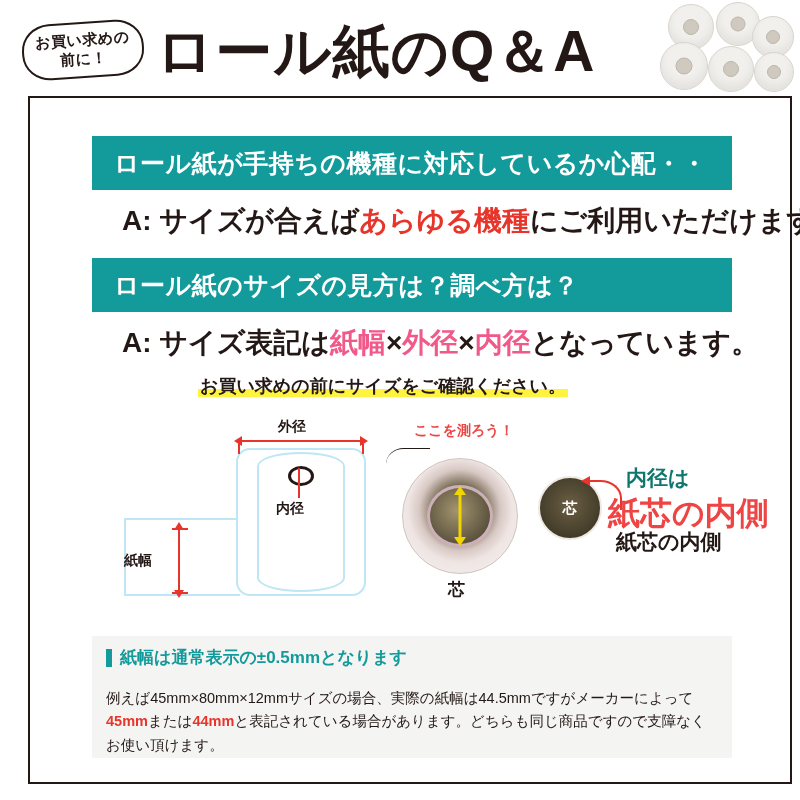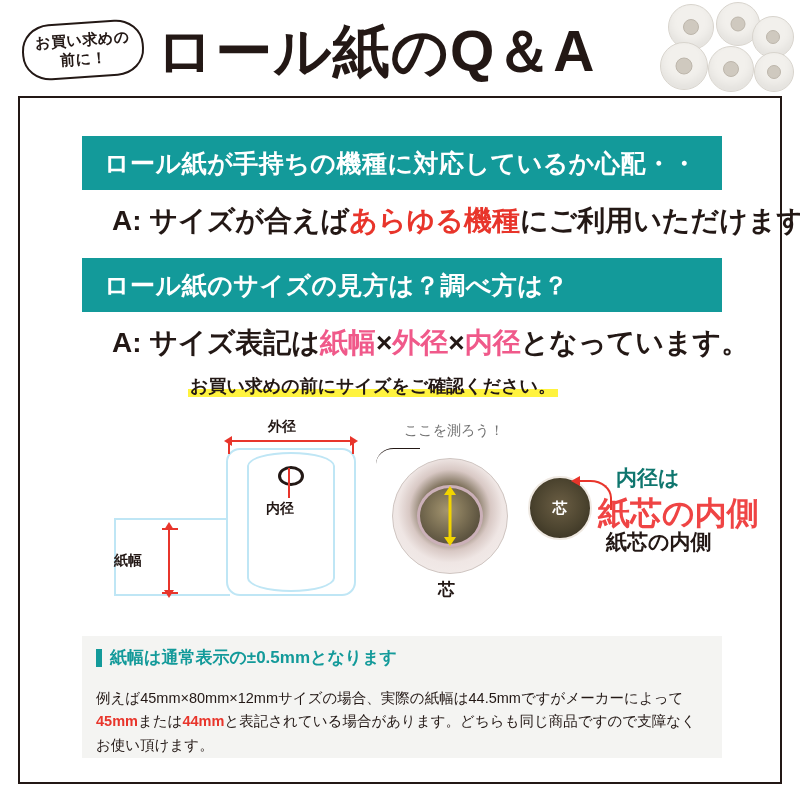--- a/index.html
+++ b/index.html
@@ -82,21 +82,21 @@
   .r4 { width: 48px; height: 48px; left: 6px; top: 40px; }
   .r4 .hole { width: 17px; height: 17px; }
   .r5 { width: 46px; height: 46px; left: 54px; top: 44px; }
   .r5 .hole { width: 16px; height: 16px; }
   .r6 { width: 40px; height: 40px; left: 100px; top: 50px; }
   .r6 .hole { width: 14px; height: 14px; }
 
   
   .frame {
     position: absolute;
-    left: 18px; top: 96px;
+    left: 28px; top: 96px;
     width: 764px; height: 688px;
     border: 2px solid #231815;
     background: #ffffff;
   }
 
   .qbar {
     position: absolute;
     background: #139a9a;
     color: #ffffff;
     font-weight: bold;
@@ -263,21 +263,21 @@
     border-top: 5px solid transparent; border-bottom: 5px solid transparent;
     border-right: 9px solid #e8352b;
   }
 
   .photo-caption {
     position: absolute; left: 418px; top: 160px;
     font-size: 17px; font-weight: bold; color: #231815;
   }
   .koko {
     position: absolute; left: 384px; top: 4px;
-    font-size: 14px; font-weight: normal; color: #737373; white-space: nowrap;
+    font-size: 14px; font-weight: bold; color: #ef4444; white-space: nowrap;
   }
 
   
   .note {
     position: absolute;
     left: 62px; top: 538px;
     width: 640px; height: 122px;
     background: #f4f4f2;
     padding: 10px 14px;
   }

